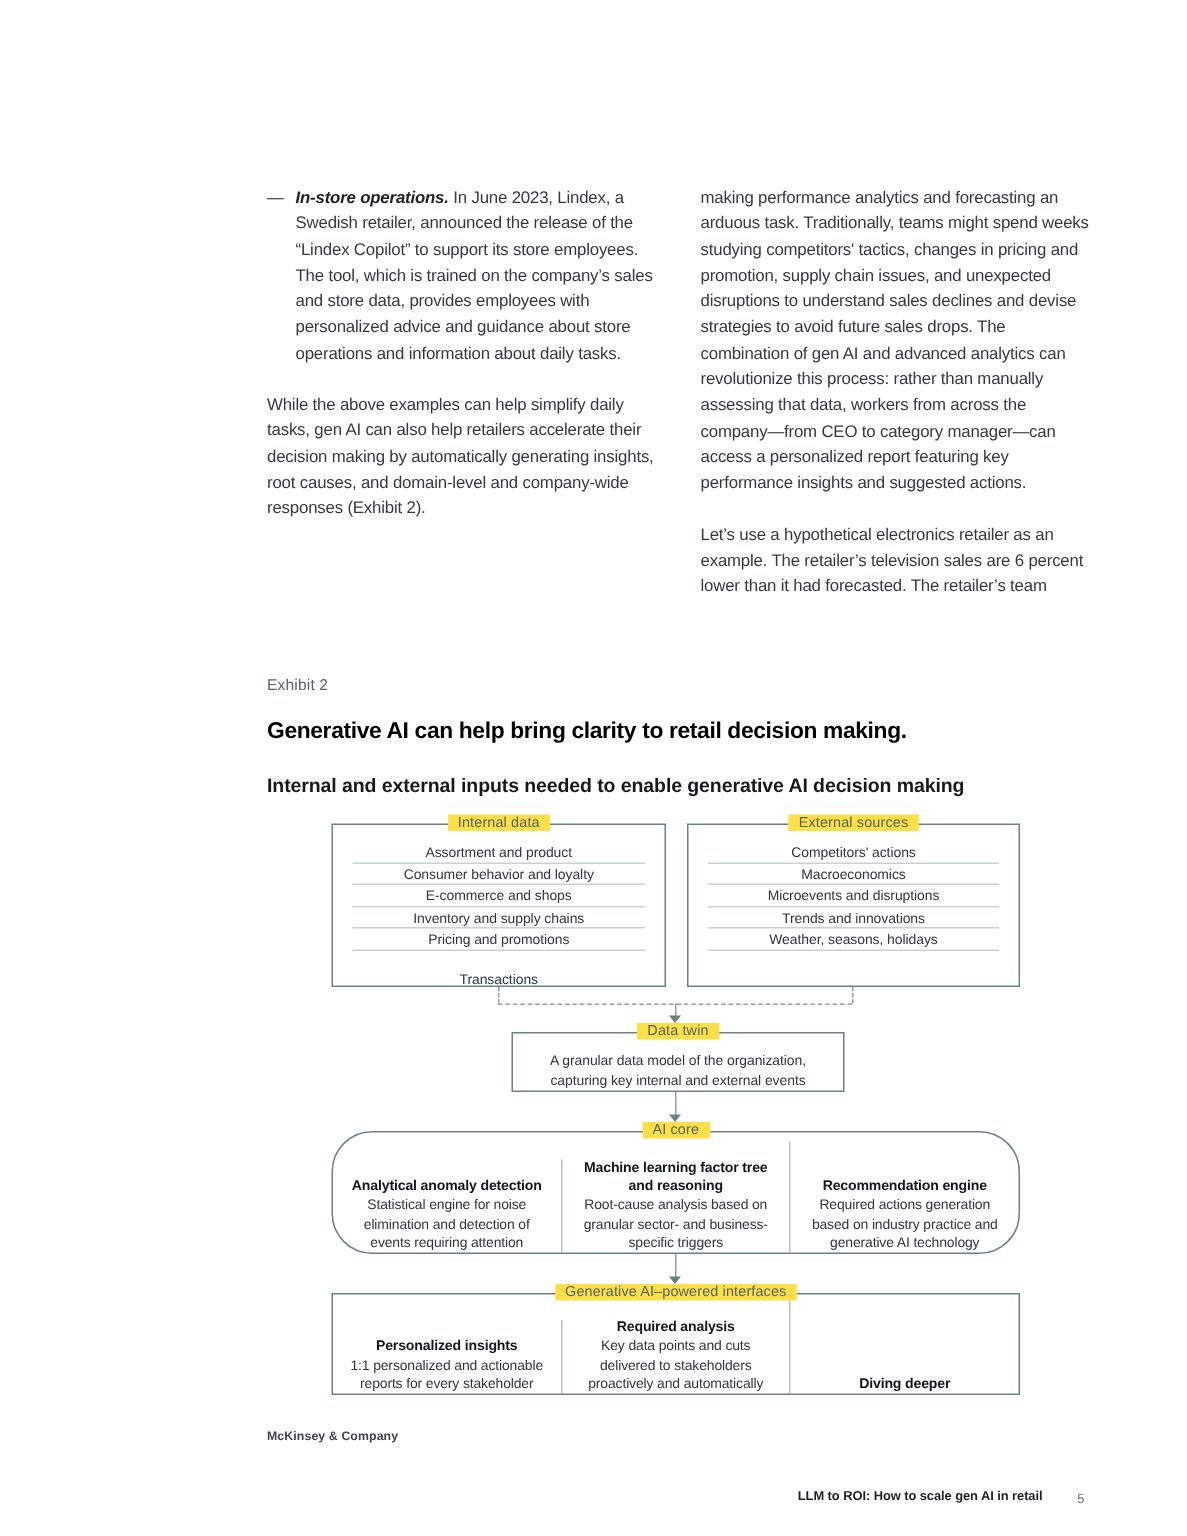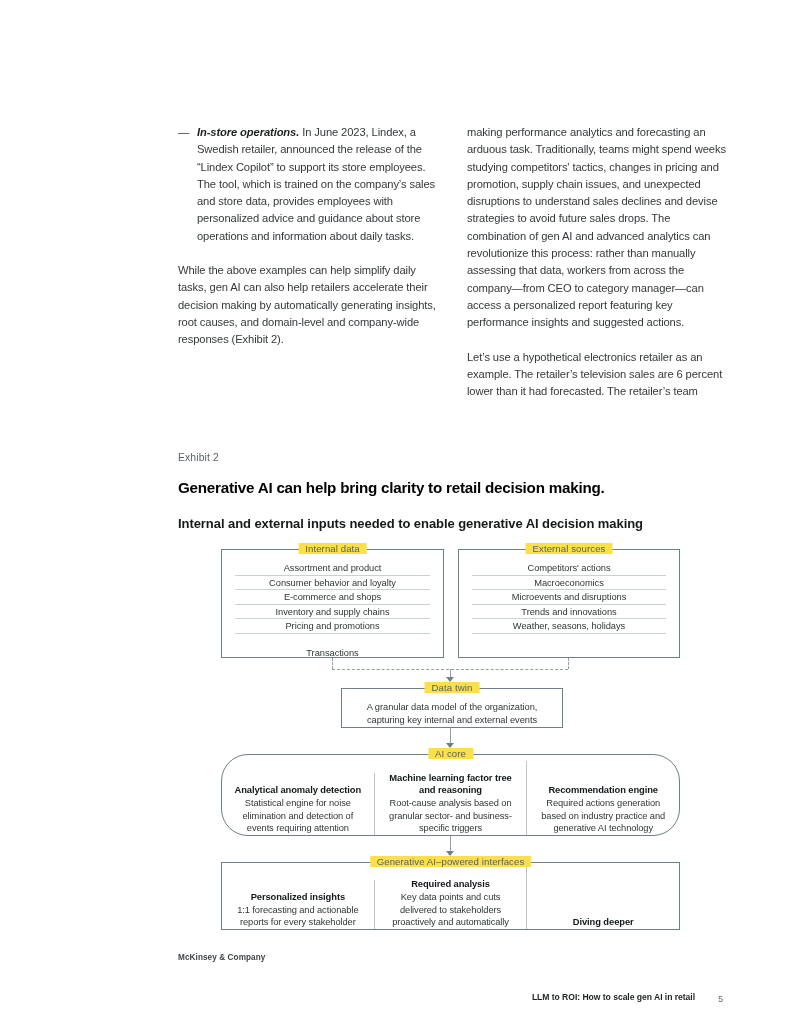--- a/index.html
+++ b/index.html
@@ -282,21 +282,21 @@
   </div>
 
   <div class="vline" style="left:450px; top:836px; height:16px;"></div>
   <div class="arrow" style="left:446px; top:851px;"></div>
 
   <div class="dbox" style="left:221px; top:862px; width:459px; height:68px;">
     <div class="dbox-legend">Generative AI–powered interfaces</div>
     <div class="cells">
       <div class="cell">
         <div class="cell-title">Personalized insights</div>
-        <div class="cell-desc">1:1 forecasting and actionable reports for every stakeholder</div>
+        <div class="cell-desc">1:1 personalized and actionable reports for every stakeholder</div>
       </div>
       <div class="cell">
         <div class="cell-title">Required analysis</div>
         <div class="cell-desc">Key data points and cuts delivered to stakeholders proactively and automatically</div>
       </div>
       <div class="cell">
         <div class="cell-title">Diving deeper</div>
       </div>
     </div>
   </div>

